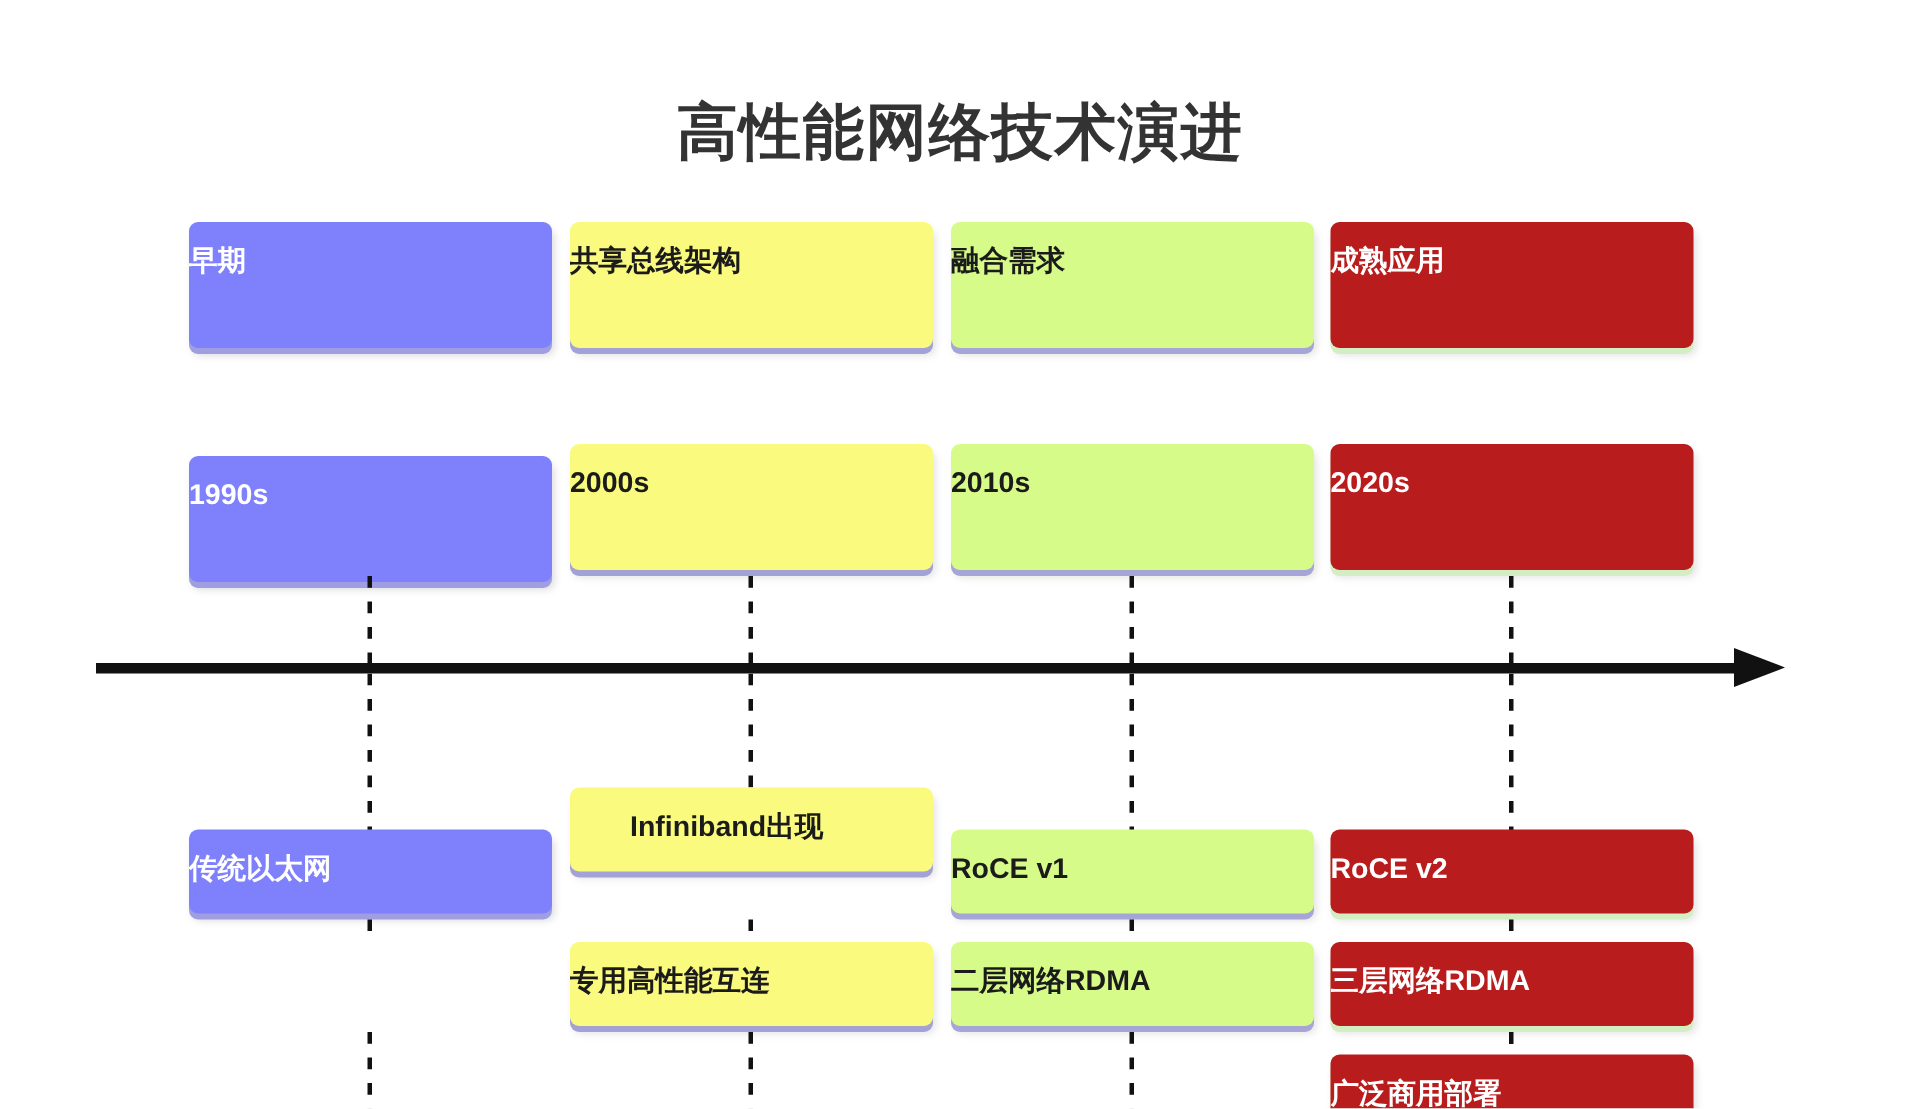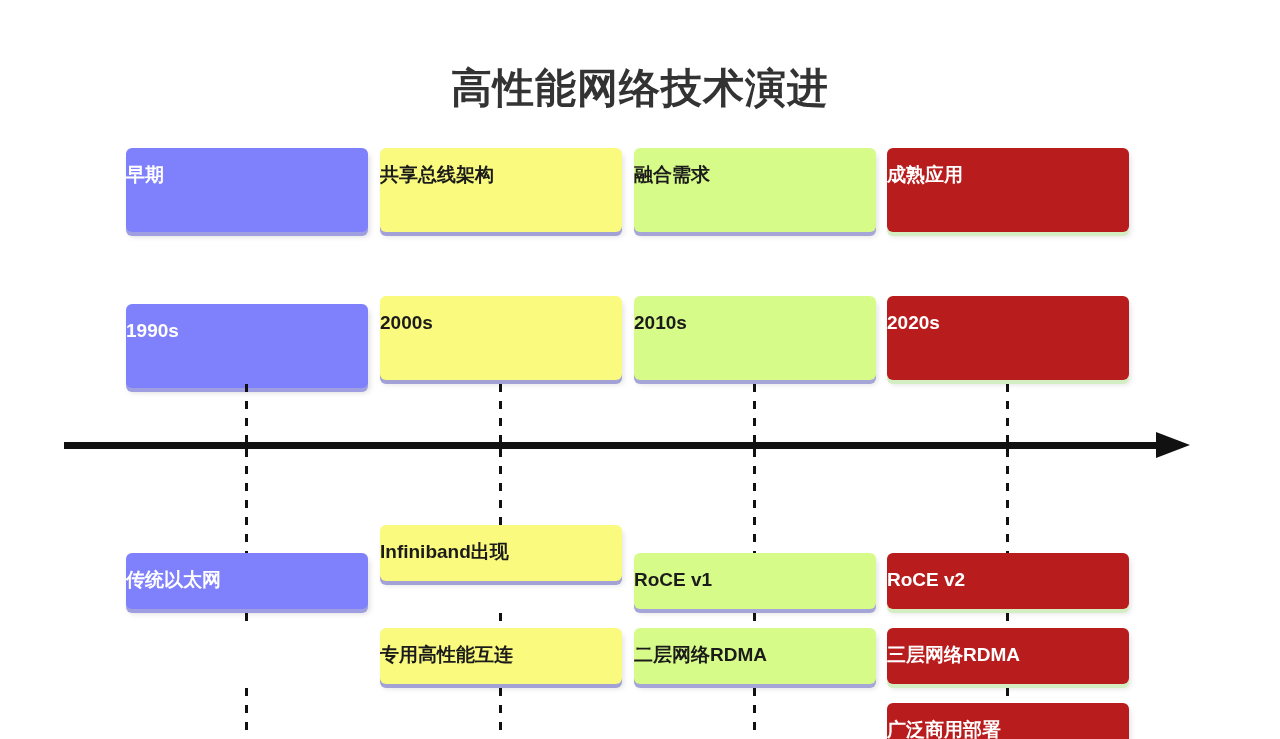--- a/index.html
+++ b/index.html
@@ -160,21 +160,21 @@
   <div class="connector" style="left:499px; top:449px; height:106px;"></div>
   <div class="connector" style="left:753px; top:449px; height:106px;"></div>
   <div class="connector" style="left:1006px; top:449px; height:106px;"></div>
 
   <div class="card short theme-indigo" style="left:126px; top:553px;">
     <span>传统以太网</span>
   </div>
   <div class="connector" style="left:245px; top:613px; height:16px;"></div>
   <div class="connector" style="left:245px; top:688px; height:51px;"></div>
 
-  <div class="card short theme-yellow" style="left:380px; top:525px;">
+  <div class="card short theme-yellow" style="left:380px; top:525px;padding-left:40px;">
     <span>Infiniband出现</span>
   </div>
   <div class="connector" style="left:499px; top:613px; height:16px;"></div>
   <div class="card short theme-yellow" style="left:380px; top:628px;">
     <span>专用高性能互连</span>
   </div>
   <div class="connector" style="left:499px; top:688px; height:51px;"></div>
 
   <div class="card short theme-green" style="left:634px; top:553px;">
     <span>RoCE v1</span>

